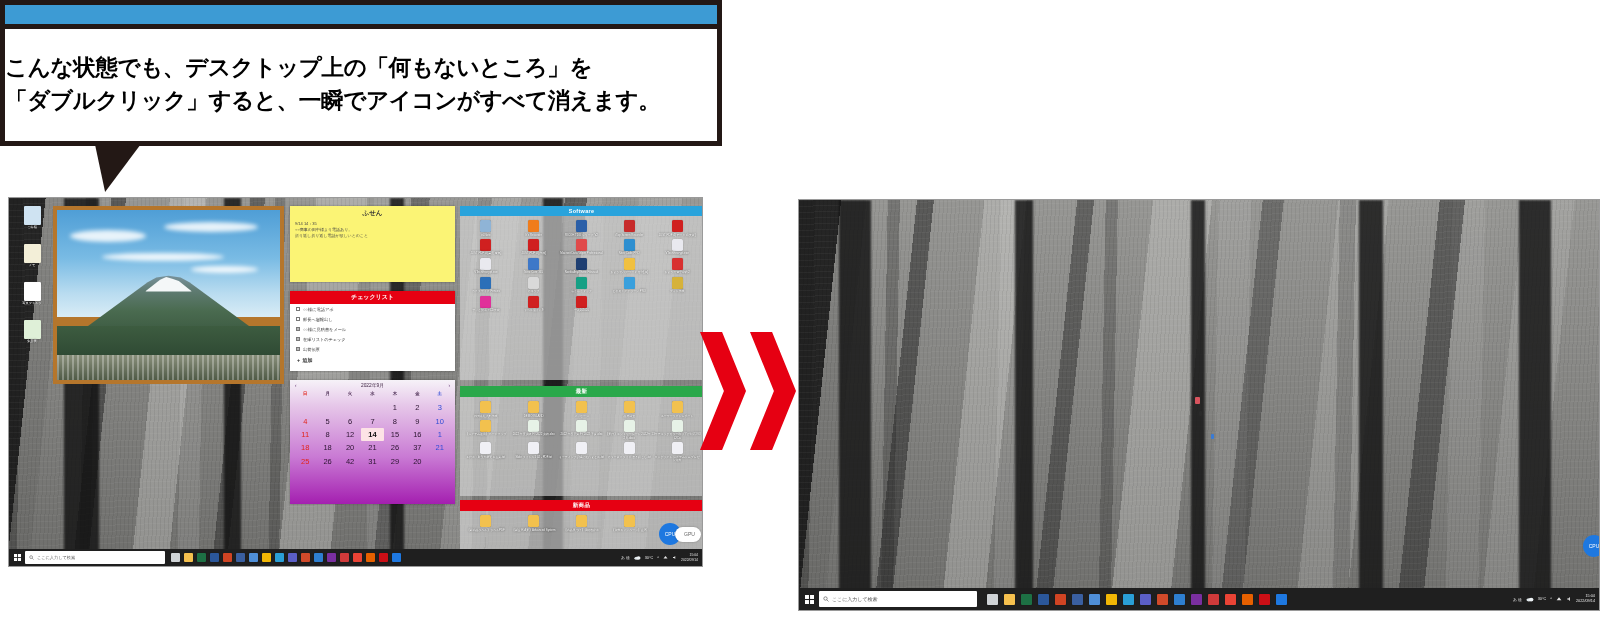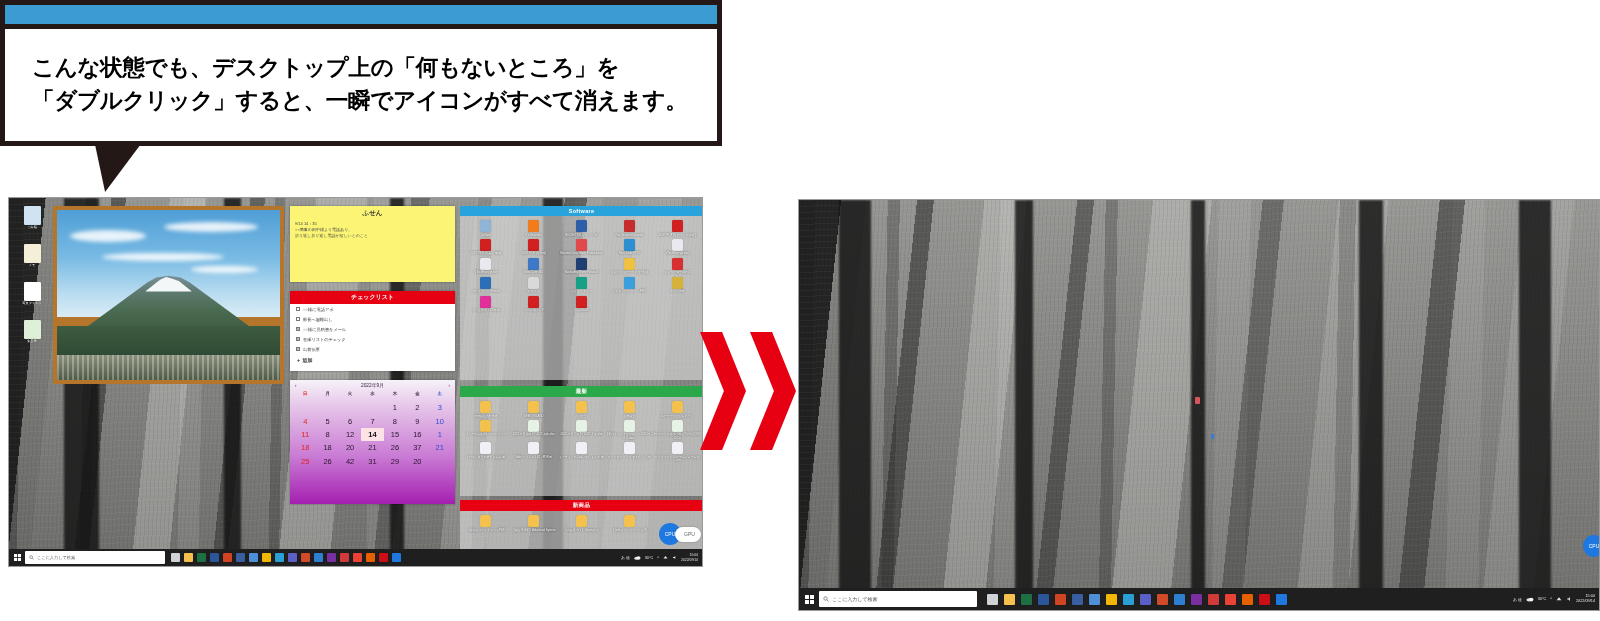--- a/index.html
+++ b/index.html
@@ -17,21 +17,21 @@
   .callout-topbar {
     position: absolute; left: 0; top: 0; width: 722px; height: 24px;
     background: #3d9bd4; border: 5px solid #231815; border-bottom: 0;
   }
   .callout-body {
     position: absolute; left: 0; top: 24px; width: 722px; height: 122px;
     background: #ffffff; border: 5px solid #231815;
     display: flex; align-items: center;
   }
   .callout-text {
-    padding-left: 27px; color: #000; font-weight: 700;
+    color: #000; font-weight: 700;
     font-size: 22.5px; line-height: 1.45; letter-spacing: -0.3px;
     white-space: pre-line;
   }
   .callout-tail {
     position: absolute; left: 100px; top: 144px;
     width: 0; height: 0;
     border-left: 46px solid #231815;
     border-bottom: 48px solid transparent;
     transform: skewX(12deg);
   }

